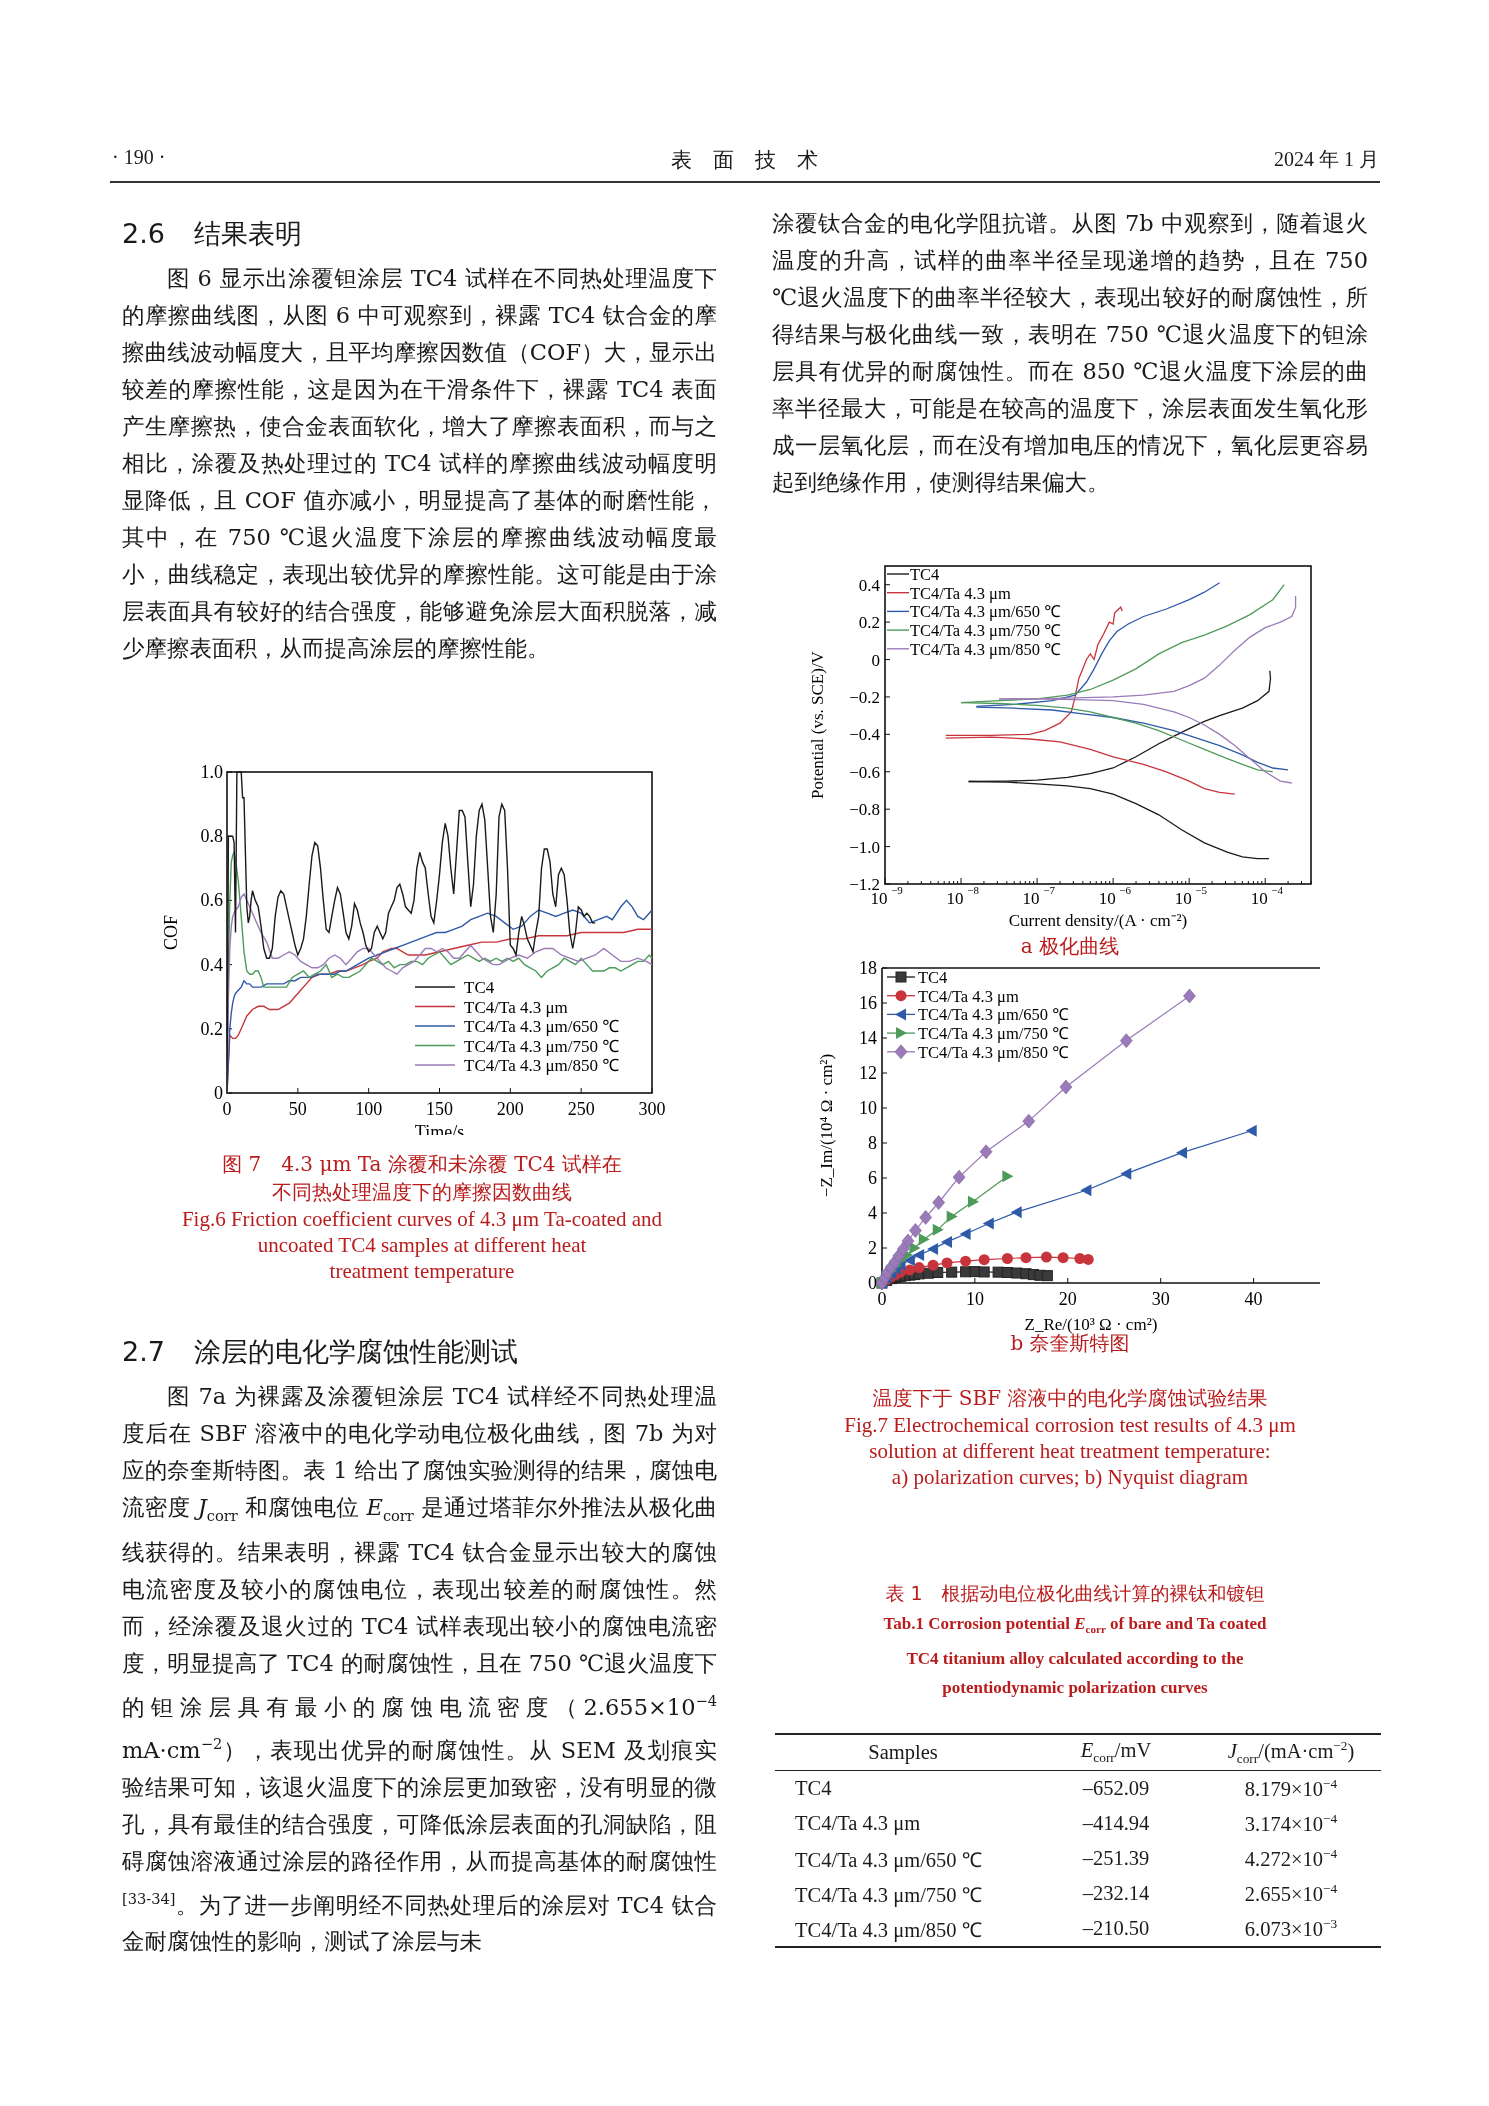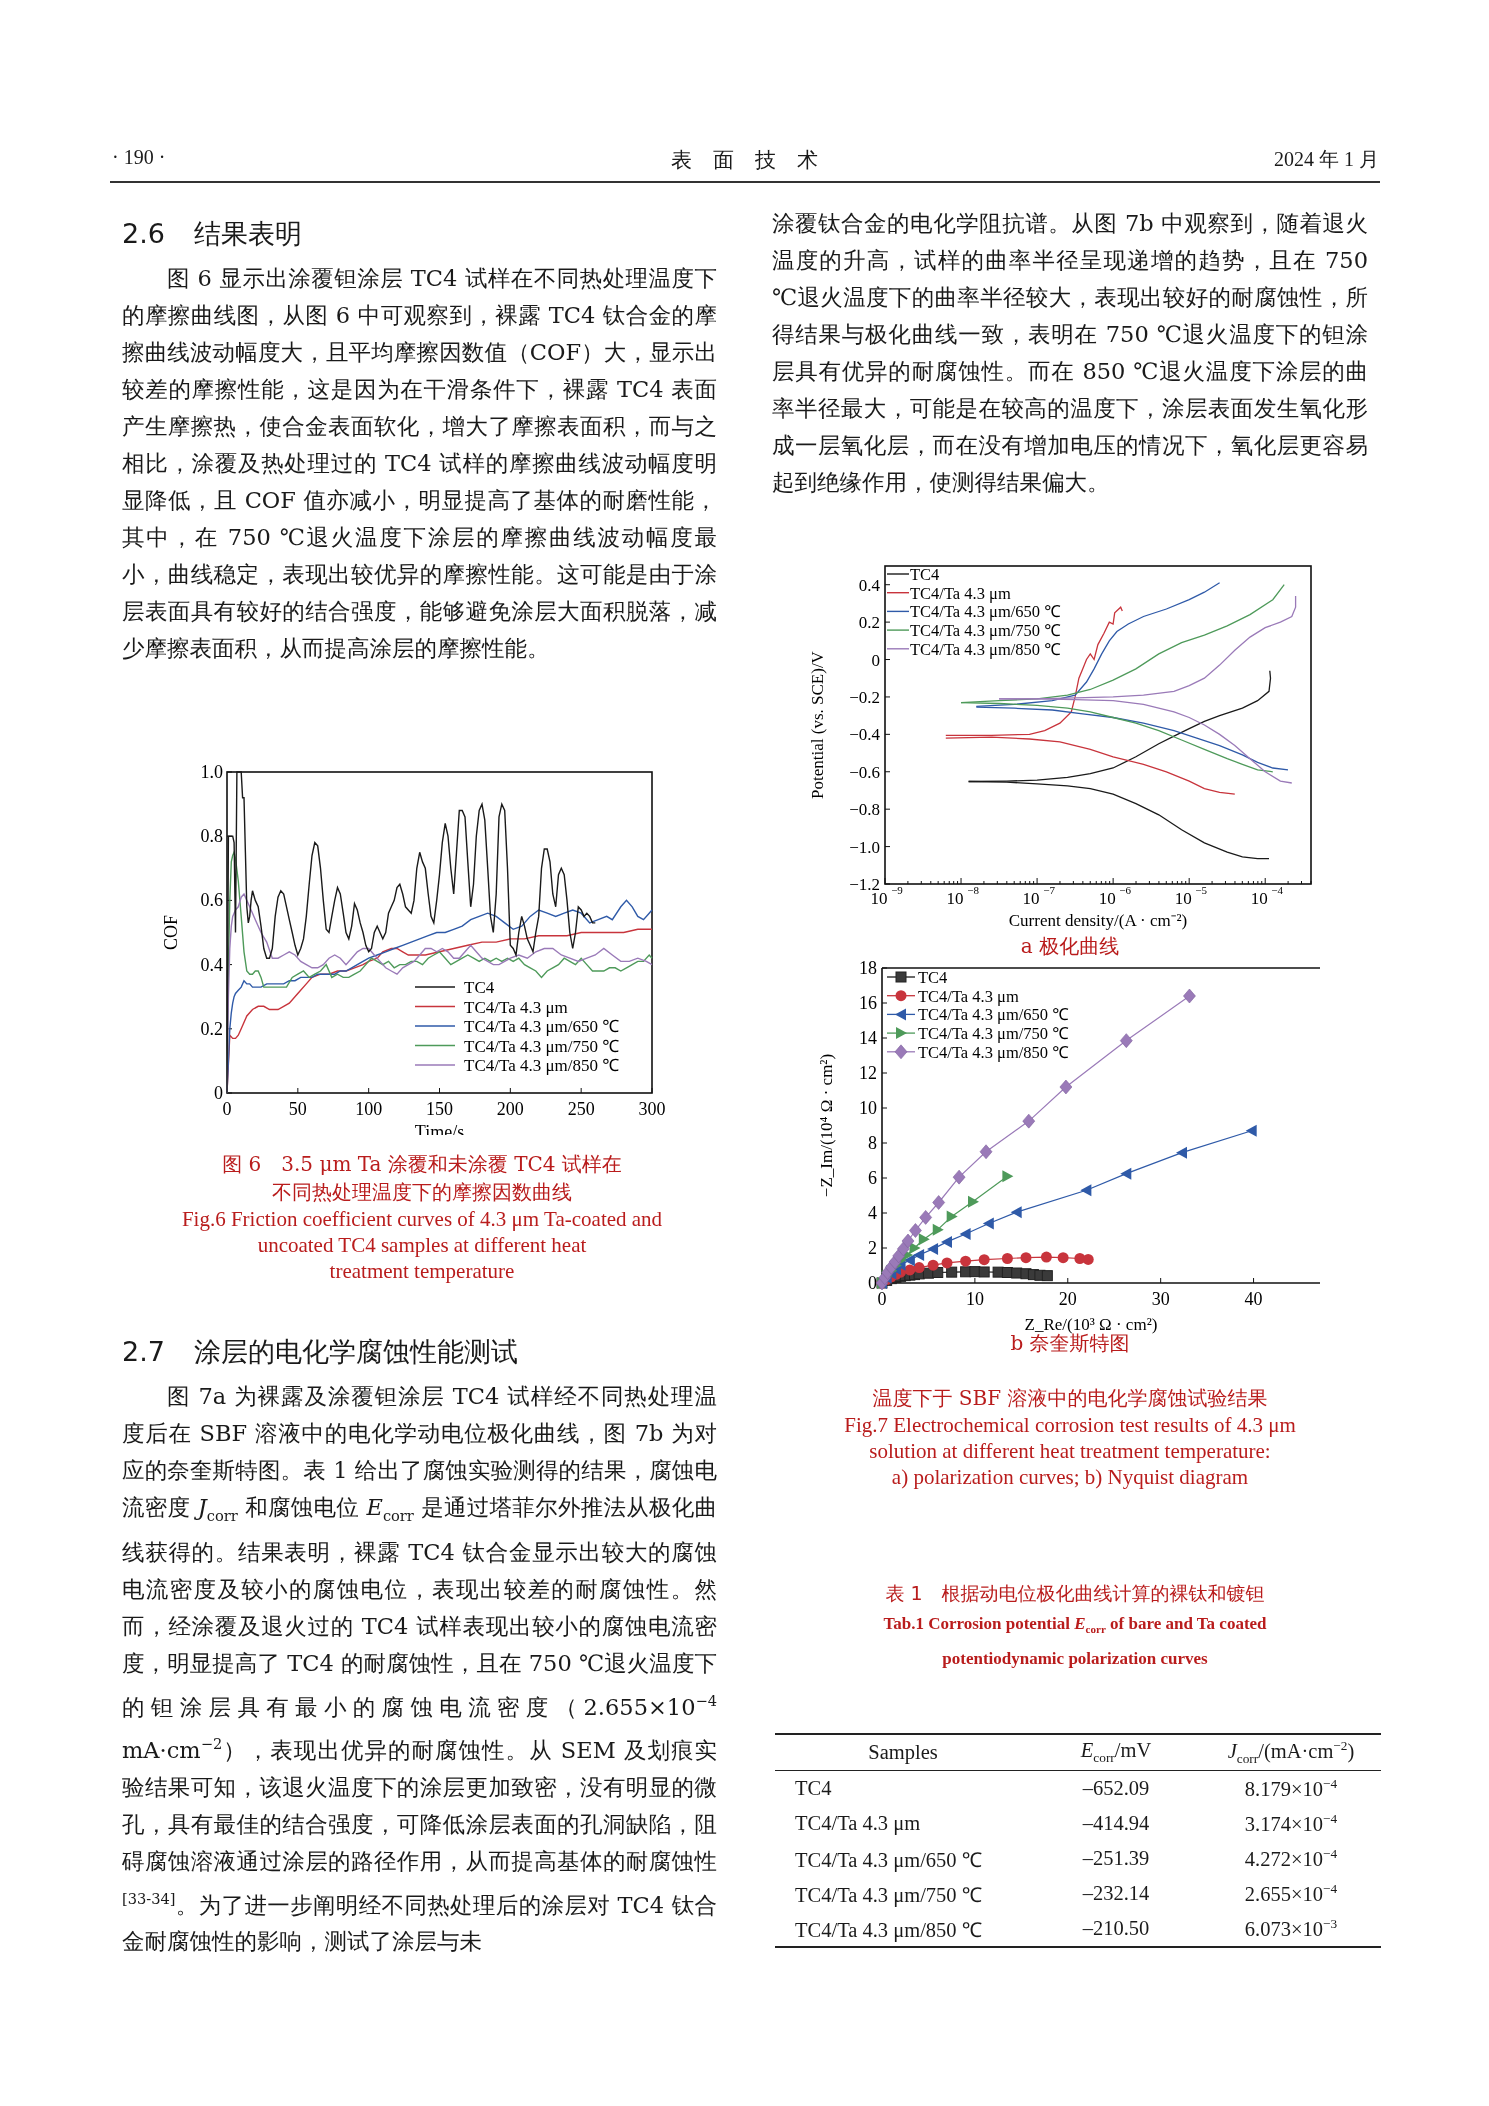--- a/index.html
+++ b/index.html
@@ -86,21 +86,21 @@
     <line x1="265" x2="305" y1="251.5" y2="251.5" stroke="#c8343c" stroke-width="1.5"></line>
     <text x="314" y="257.5" font-size="17">TC4/Ta 4.3 μm</text>
     <line x1="265" x2="305" y1="271" y2="271" stroke="#2f5aa8" stroke-width="1.5"></line>
     <text x="314" y="277" font-size="17">TC4/Ta 4.3 μm/650 ℃</text>
     <line x1="265" x2="305" y1="290.5" y2="290.5" stroke="#4e9a5a" stroke-width="1.5"></line>
     <text x="314" y="296.5" font-size="17">TC4/Ta 4.3 μm/750 ℃</text>
     <line x1="265" x2="305" y1="310" y2="310" stroke="#9a7ab8" stroke-width="1.5"></line>
     <text x="314" y="316" font-size="17">TC4/Ta 4.3 μm/850 ℃</text>
   </svg>
 <div class="cap" style="left:122px; top:1150px; width:600px;">
-  <div class="zh">图 6　3.5 μm Ta 涂覆和未涂覆 TC4 试样在</div>
+  <div class="zh">图 7　4.3 μm Ta 涂覆和未涂覆 TC4 试样在</div>
   <div class="zh">不同热处理温度下的摩擦因数曲线</div>
   <div class="en">Fig.6 Friction coefficient curves of 4.3 μm Ta-coated and</div>
   <div class="en">uncoated TC4 samples at different heat</div>
   <div class="en">treatment temperature</div>
 </div>
 
 <div class="col" style="left:122px; top:1333px; width:595px;">
   <h2 class="sec" style="margin-bottom:8px;">
     <span class="num">2.7</span><span>涂层的电化学腐蚀性能测试</span>
   </h2>
@@ -363,20 +363,21 @@
 <div class="cap" style="left:772px; top:1384px; width:596px;">
   <div class="zh">温度下于 SBF 溶液中的电化学腐蚀试验结果</div>
   <div class="en">Fig.7 Electrochemical corrosion test results of 4.3 μm</div>
   <div class="en">solution at different heat treatment temperature:</div>
   <div class="en">a) polarization curves; b) Nyquist diagram</div>
 </div>
 
 <div class="cap" style="left:772px; top:1577px; width:606px;">
   <div class="tcap-zh">表 1　根据动电位极化曲线计算的裸钛和镀钽</div>
   <div class="tcap-en"><span>Tab.1 Corrosion potential </span><i>E</i><sub>corr</sub><span> of bare and Ta coated</span></div>
+  <div class="tcap-en">TC4 titanium alloy calculated according to the</div>
   <div class="tcap-en">potentiodynamic polarization curves</div>
 </div>
 
 <table class="t1">
   <thead>
     <tr>
       <th>Samples</th>
       <th><i>E</i><sub>corr</sub><span>/mV</span></th>
       <th><i>J</i><sub>corr</sub><span>/(mA·cm</span><sup>−2</sup>)</th>
     </tr>

